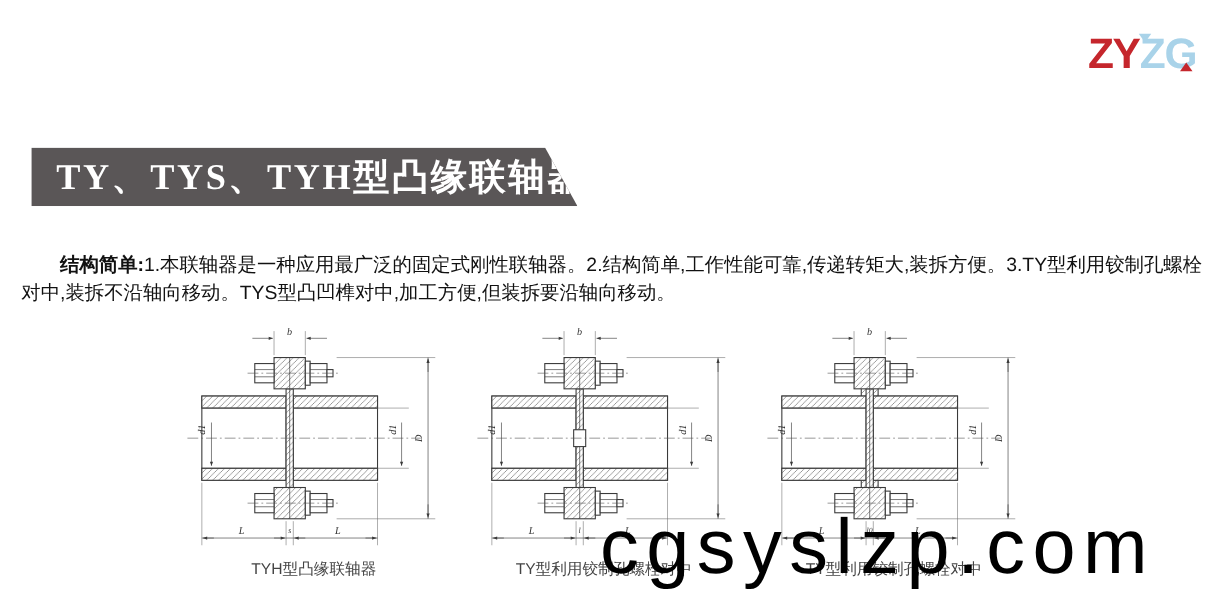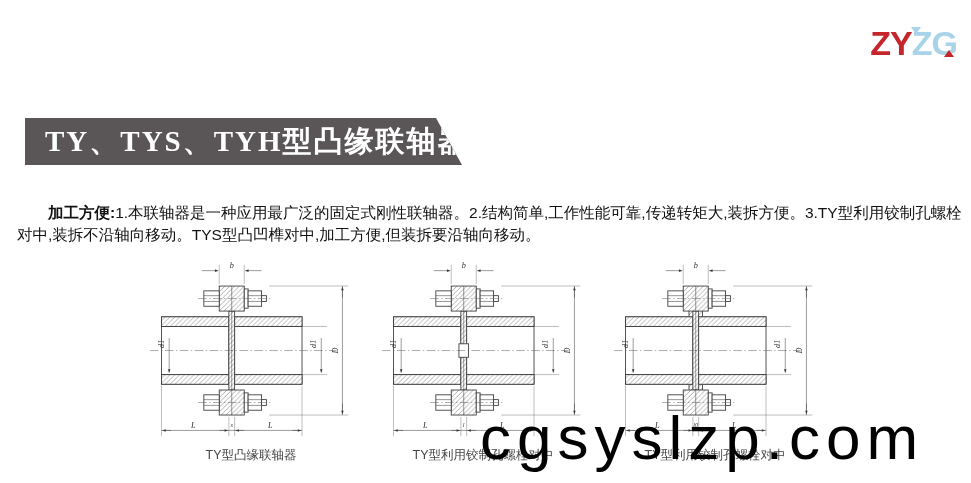--- a/index.html
+++ b/index.html
@@ -63,21 +63,21 @@
   <div id="logo">
     <span class="p1" style="color: rgb(197, 38, 44);">ZY</span><span class="p2" style="color: rgb(169, 211, 233);">ZG</span>
     <span class="tri-blue"></span>
     <span class="tri-red"></span>
   </div>
 
   <div id="banner" style="background: rgb(90, 86, 87);">
     <span class="t" style="color: rgb(255, 255, 255);">TY、TYS、TYH型凸缘联轴器</span>
   </div>
 
-  <p id="intro"><b>加工方便:</b><span>1.本联轴器是一种应用最广泛的固定式刚性联轴器。2.结构简单,工作性能可靠,传递转矩大,装拆方便。3.TY型利用铰制孔螺栓对中,装拆不沿轴向移动。TYS型凸凹榫对中,加工方便,但装拆要沿轴向移动。</span></p>
+  <p id="intro"><b>结构简单:</b><span>1.本联轴器是一种应用最广泛的固定式刚性联轴器。2.结构简单,工作性能可靠,传递转矩大,装拆方便。3.TY型利用铰制孔螺栓对中,装拆不沿轴向移动。TYS型凸凹榫对中,加工方便,但装拆要沿轴向移动。</span></p>
 
   <div id="drawings-row">
   <figure class="drawing variant-plain">
     <svg viewBox="0 0 214 196">
       <defs>
         <pattern id="hatchP" width="5" height="5" patternUnits="userSpaceOnUse">
           <rect width="5" height="5" fill="#fff"></rect>
           <path d="M0 5 L5 0" stroke="#777" stroke-width="0.6"></path>
         </pattern>
         <marker id="mA" viewBox="0 0 10 10" refX="9" refY="5" markerWidth="9" markerHeight="7" orient="auto">
@@ -179,21 +179,21 @@
       </g>
 
       <text class="dim" x="87" y="11" text-anchor="middle">b</text>
       <text class="dim" x="197" y="97" text-anchor="middle" transform="rotate(-90 197 97)">D</text>
       <text class="dim" x="17" y="90" text-anchor="middle" transform="rotate(-90 17 90)">d1</text>
       <text class="dim" x="175" y="90" text-anchor="middle" transform="rotate(-90 175 90)">d1</text>
       <text class="dim" x="47" y="177" text-anchor="middle">L</text>
       <text class="dim dim-sm" x="87" y="176" text-anchor="middle">s</text>
       <text class="dim" x="127" y="177" text-anchor="middle">L</text>
     </svg>
-    <figcaption class="cap">TY型凸缘联轴器</figcaption>
+    <figcaption class="cap">TYH型凸缘联轴器</figcaption>
   </figure>
 
   <figure class="drawing variant-spigot">
     <svg viewBox="0 0 214 196">
       <defs>
         <pattern id="hatchP" width="5" height="5" patternUnits="userSpaceOnUse">
           <rect width="5" height="5" fill="#fff"></rect>
           <path d="M0 5 L5 0" stroke="#777" stroke-width="0.6"></path>
         </pattern>
         <marker id="mA" viewBox="0 0 10 10" refX="9" refY="5" markerWidth="9" markerHeight="7" orient="auto">

